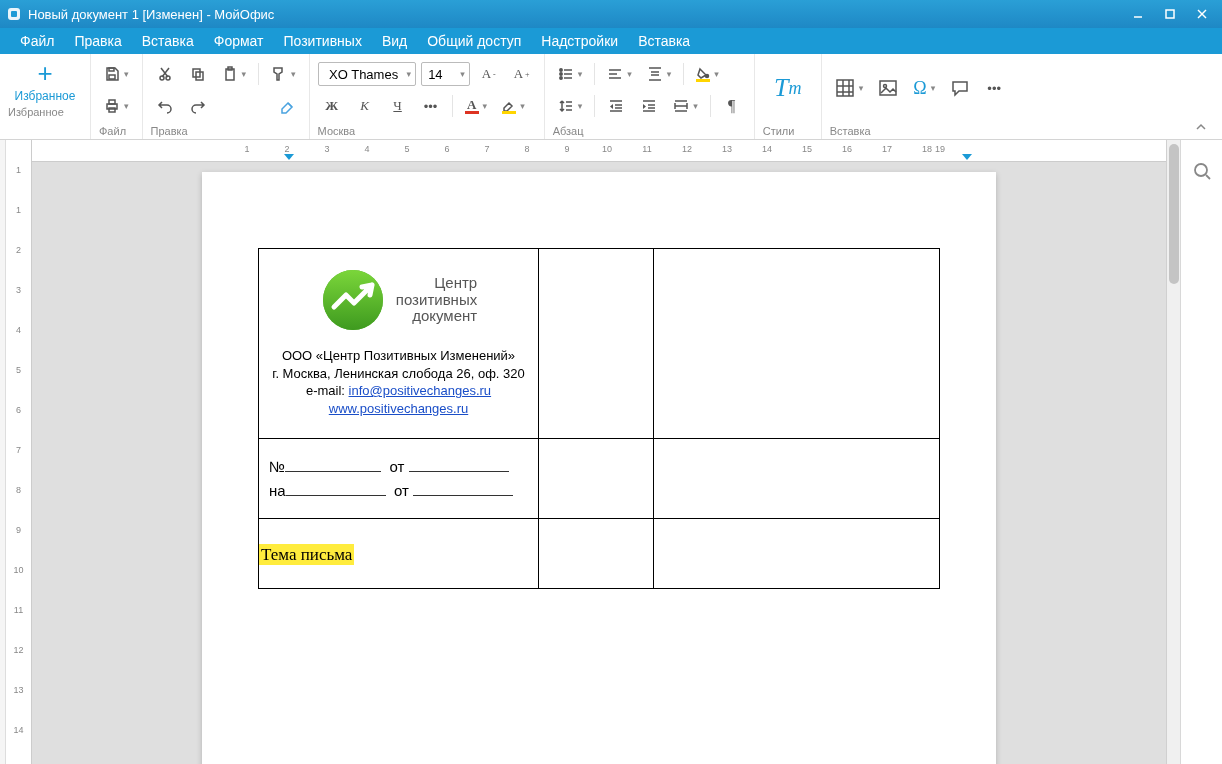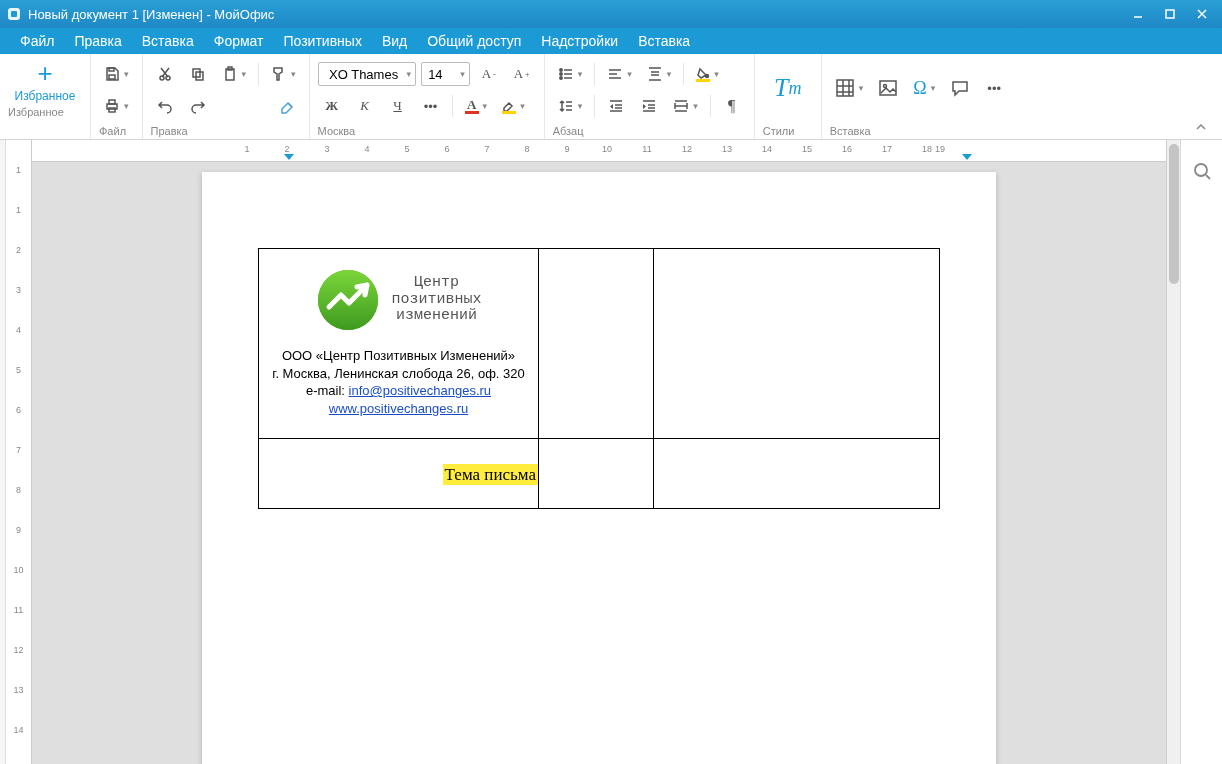--- a/index.html
+++ b/index.html
@@ -224,42 +224,42 @@
     line-height: 1.35;
   }
   .logo-block {
     display: flex;
     align-items: center;
     justify-content: center;
     gap: 10px;
     margin-bottom: 14px;
   }
   .logo-block .txt {
-    text-align: center;
-    font-family: Liberation Mono, monospace;
+    text-align: right;
+    font-family: Liberation Sans, sans-serif;
     color: #555;
     font-size: 15px;
     line-height: 1.1;
   }
   .logo-block .txt .l1 { font-weight: 400; }
   .link { color: #1a4ec8; text-decoration: underline; cursor: pointer; }
   .num-cell {
     padding: 18px 10px;
     font-size: 15px;
     font-family: Verdana, sans-serif;
   }
   .uline {
     display: inline-block;
     border-bottom: 1px solid #333;
     min-width: 90px;
     height: 1em;
     vertical-align: baseline;
   }
   .subject-cell {
-    text-align: right;
+    text-align: left;
     padding-top: 26px;
     margin-top: 8px;
   }
   .subject-hl {
     background: #ffec3d;
     font-family: Georgia, "Times New Roman", serif;
     font-size: 17px;
     padding: 1px 2px;
   }
   
@@ -670,29 +670,43 @@
                         <linearGradient id="g" x1="0" y1="0" x2="0" y2="1">
                           <stop offset="0" stop-color="#7bd63a"></stop>
                           <stop offset="1" stop-color="#3e9a1f"></stop>
                         </linearGradient>
                       </defs>
                   <path d="M14 40 L26 28 L34 36 L52 18 M52 18 L42 20 M52 18 L50 28" stroke="#fff" stroke-width="5" fill="none" stroke-linecap="round" stroke-linejoin="round"></path>
                 </svg>
                 <div class="txt">
                   <div class="l1">Центр</div>
                   <div>позитивных</div>
-                  <div>изменений</div>
+                  <div>документ</div>
                 </div>
               </div>
               <div>ООО «Центр Позитивных Изменений»</div>
               <div>г. Москва, Ленинская слобода 26, оф. 320</div>
               <div>
                 <span>e-mail: </span><span class="link">info@positivechanges.ru</span>
               </div>
               <div><span class="link">www.positivechanges.ru</span></div>
+            </td>
+            <td class="td-b"></td>
+            <td></td>
+          </tr>
+          <tr class="row2">
+            <td class="td-a num-cell">
+              <div>
+                <span>№</span><span class="uline" style="min-width:96px"></span>
+                &nbsp;<span>от</span>&nbsp;<span class="uline" style="min-width:100px"></span>
+              </div>
+              <div style="margin-top:6px">
+                <span>на</span><span class="uline" style="min-width:100px"></span>
+                &nbsp;<span>от</span>&nbsp;<span class="uline" style="min-width:100px"></span>
+              </div>
             </td>
             <td class="td-b"></td>
             <td></td>
           </tr>
           <tr class="row3">
             <td class="td-a subject-cell">
               <span class="subject-hl">Тема письма</span>
             </td>
             <td class="td-b"></td>
             <td></td>

